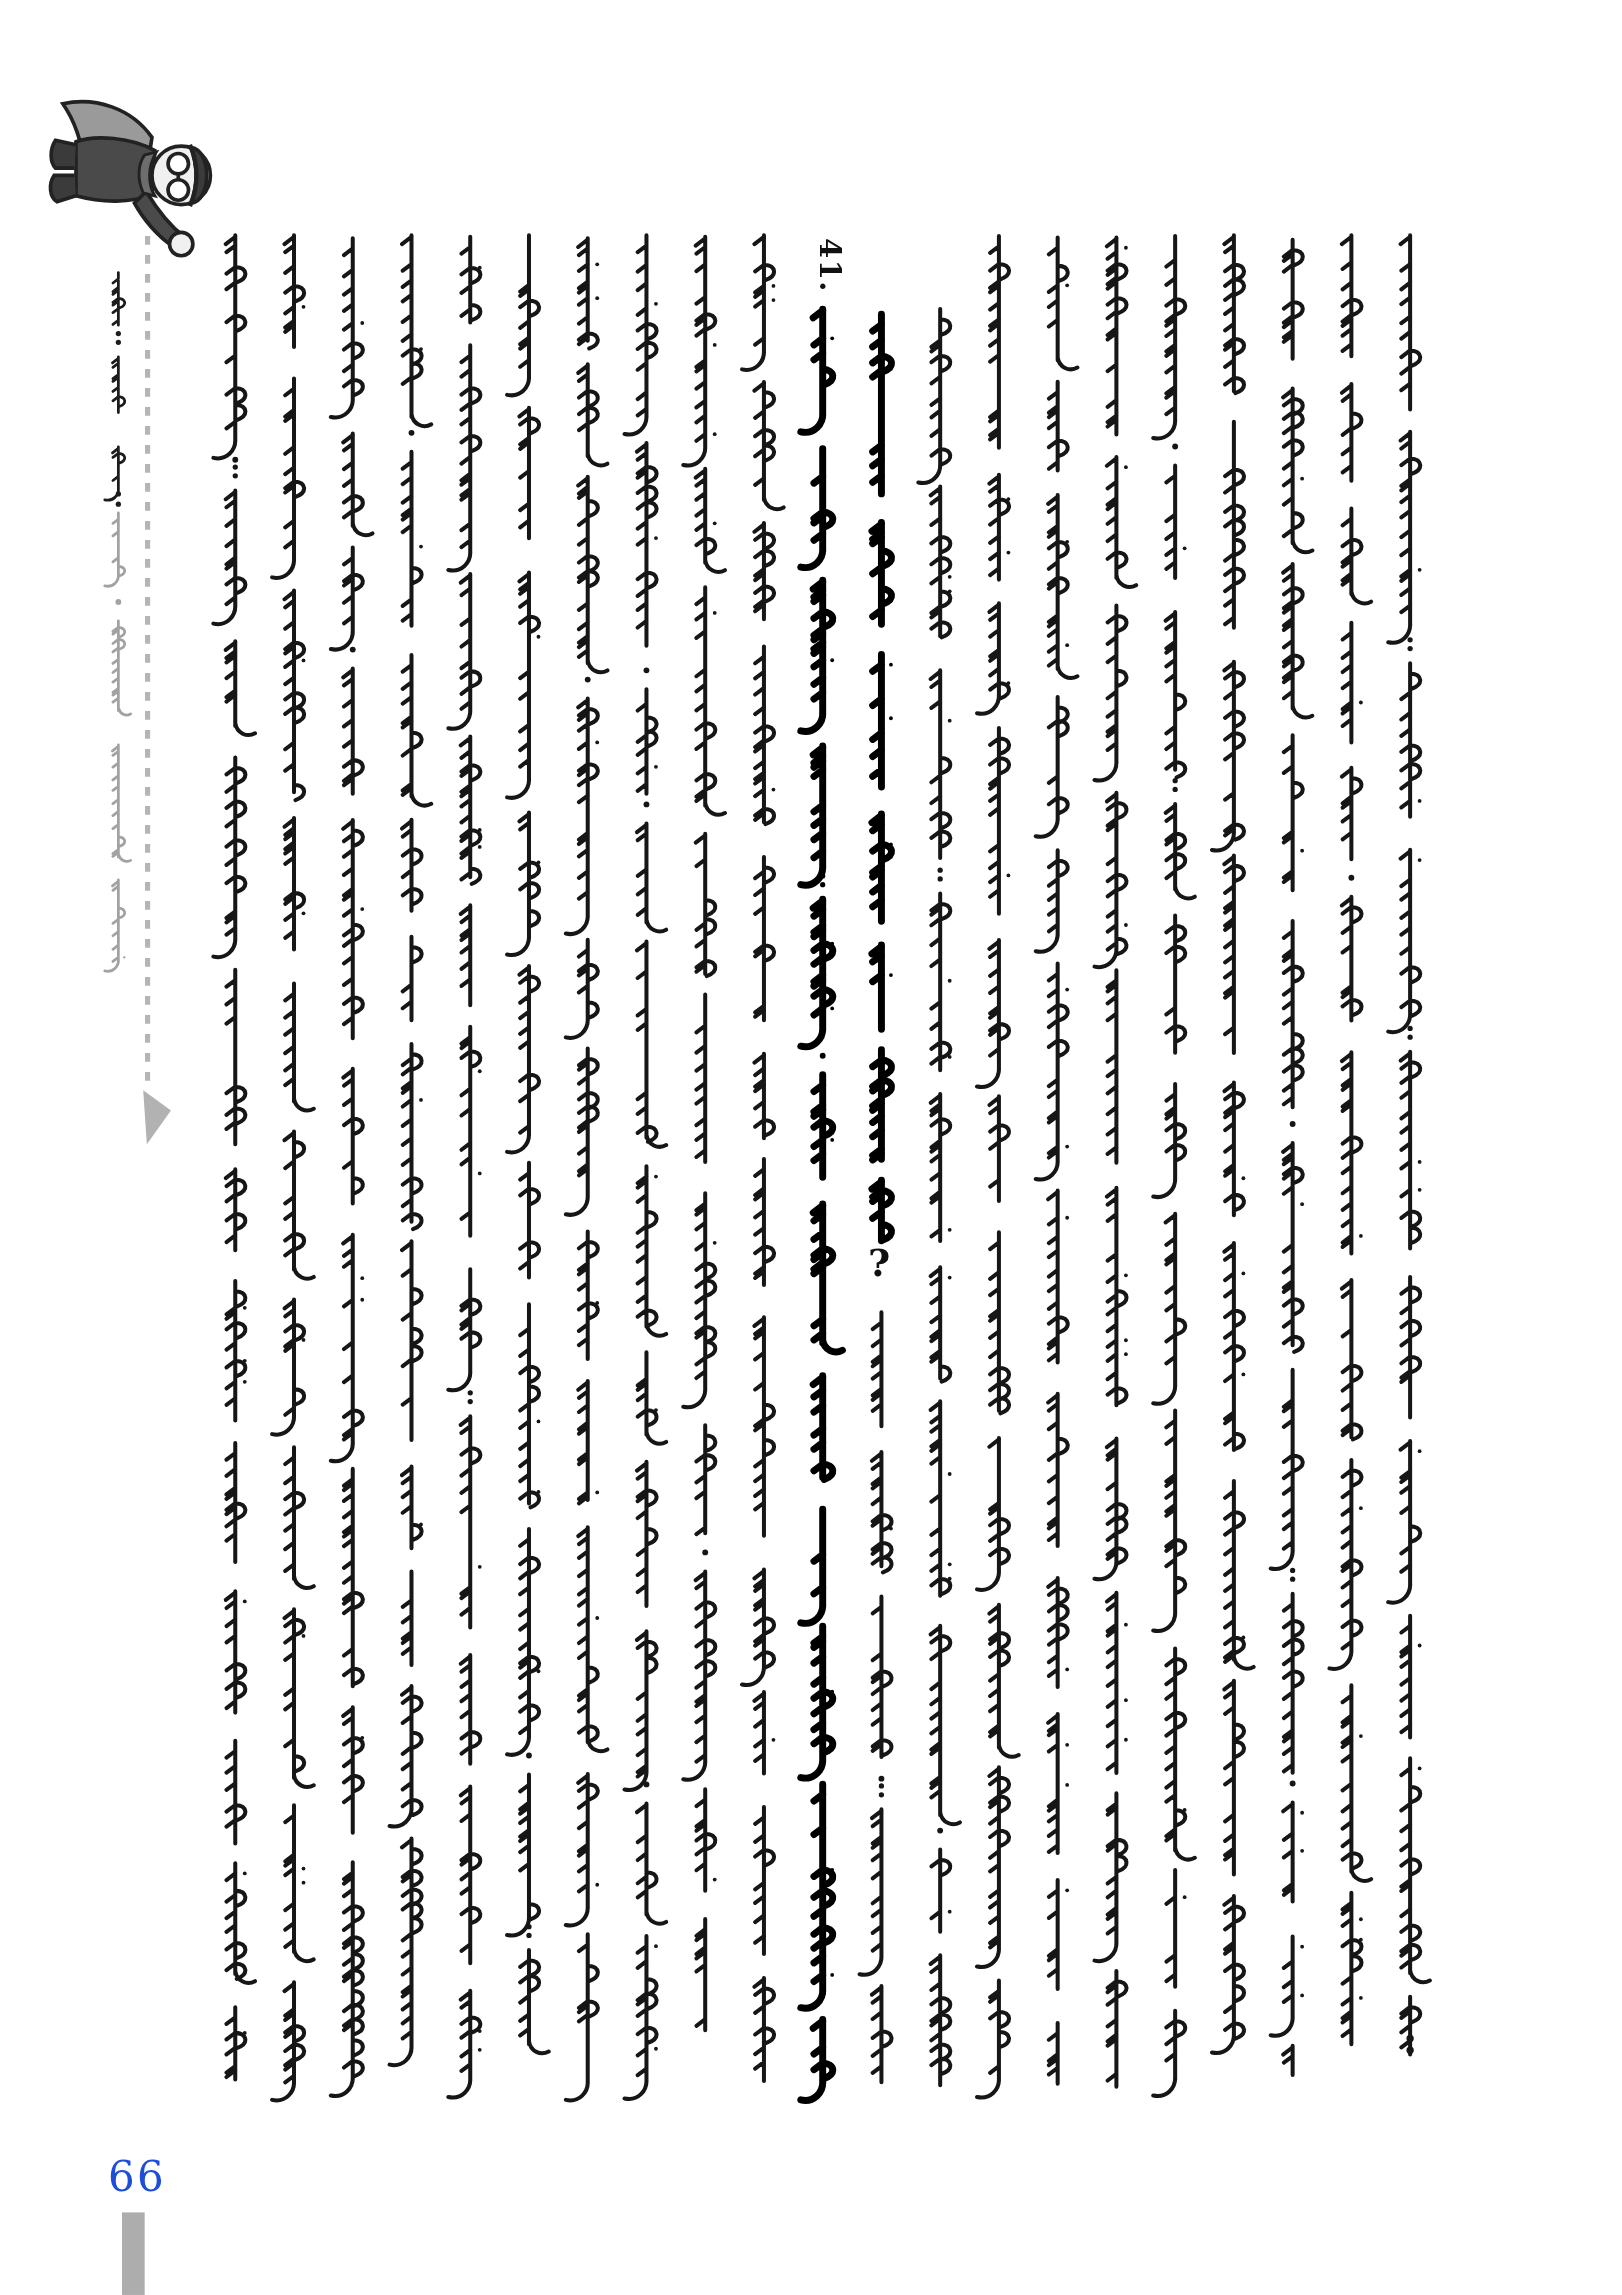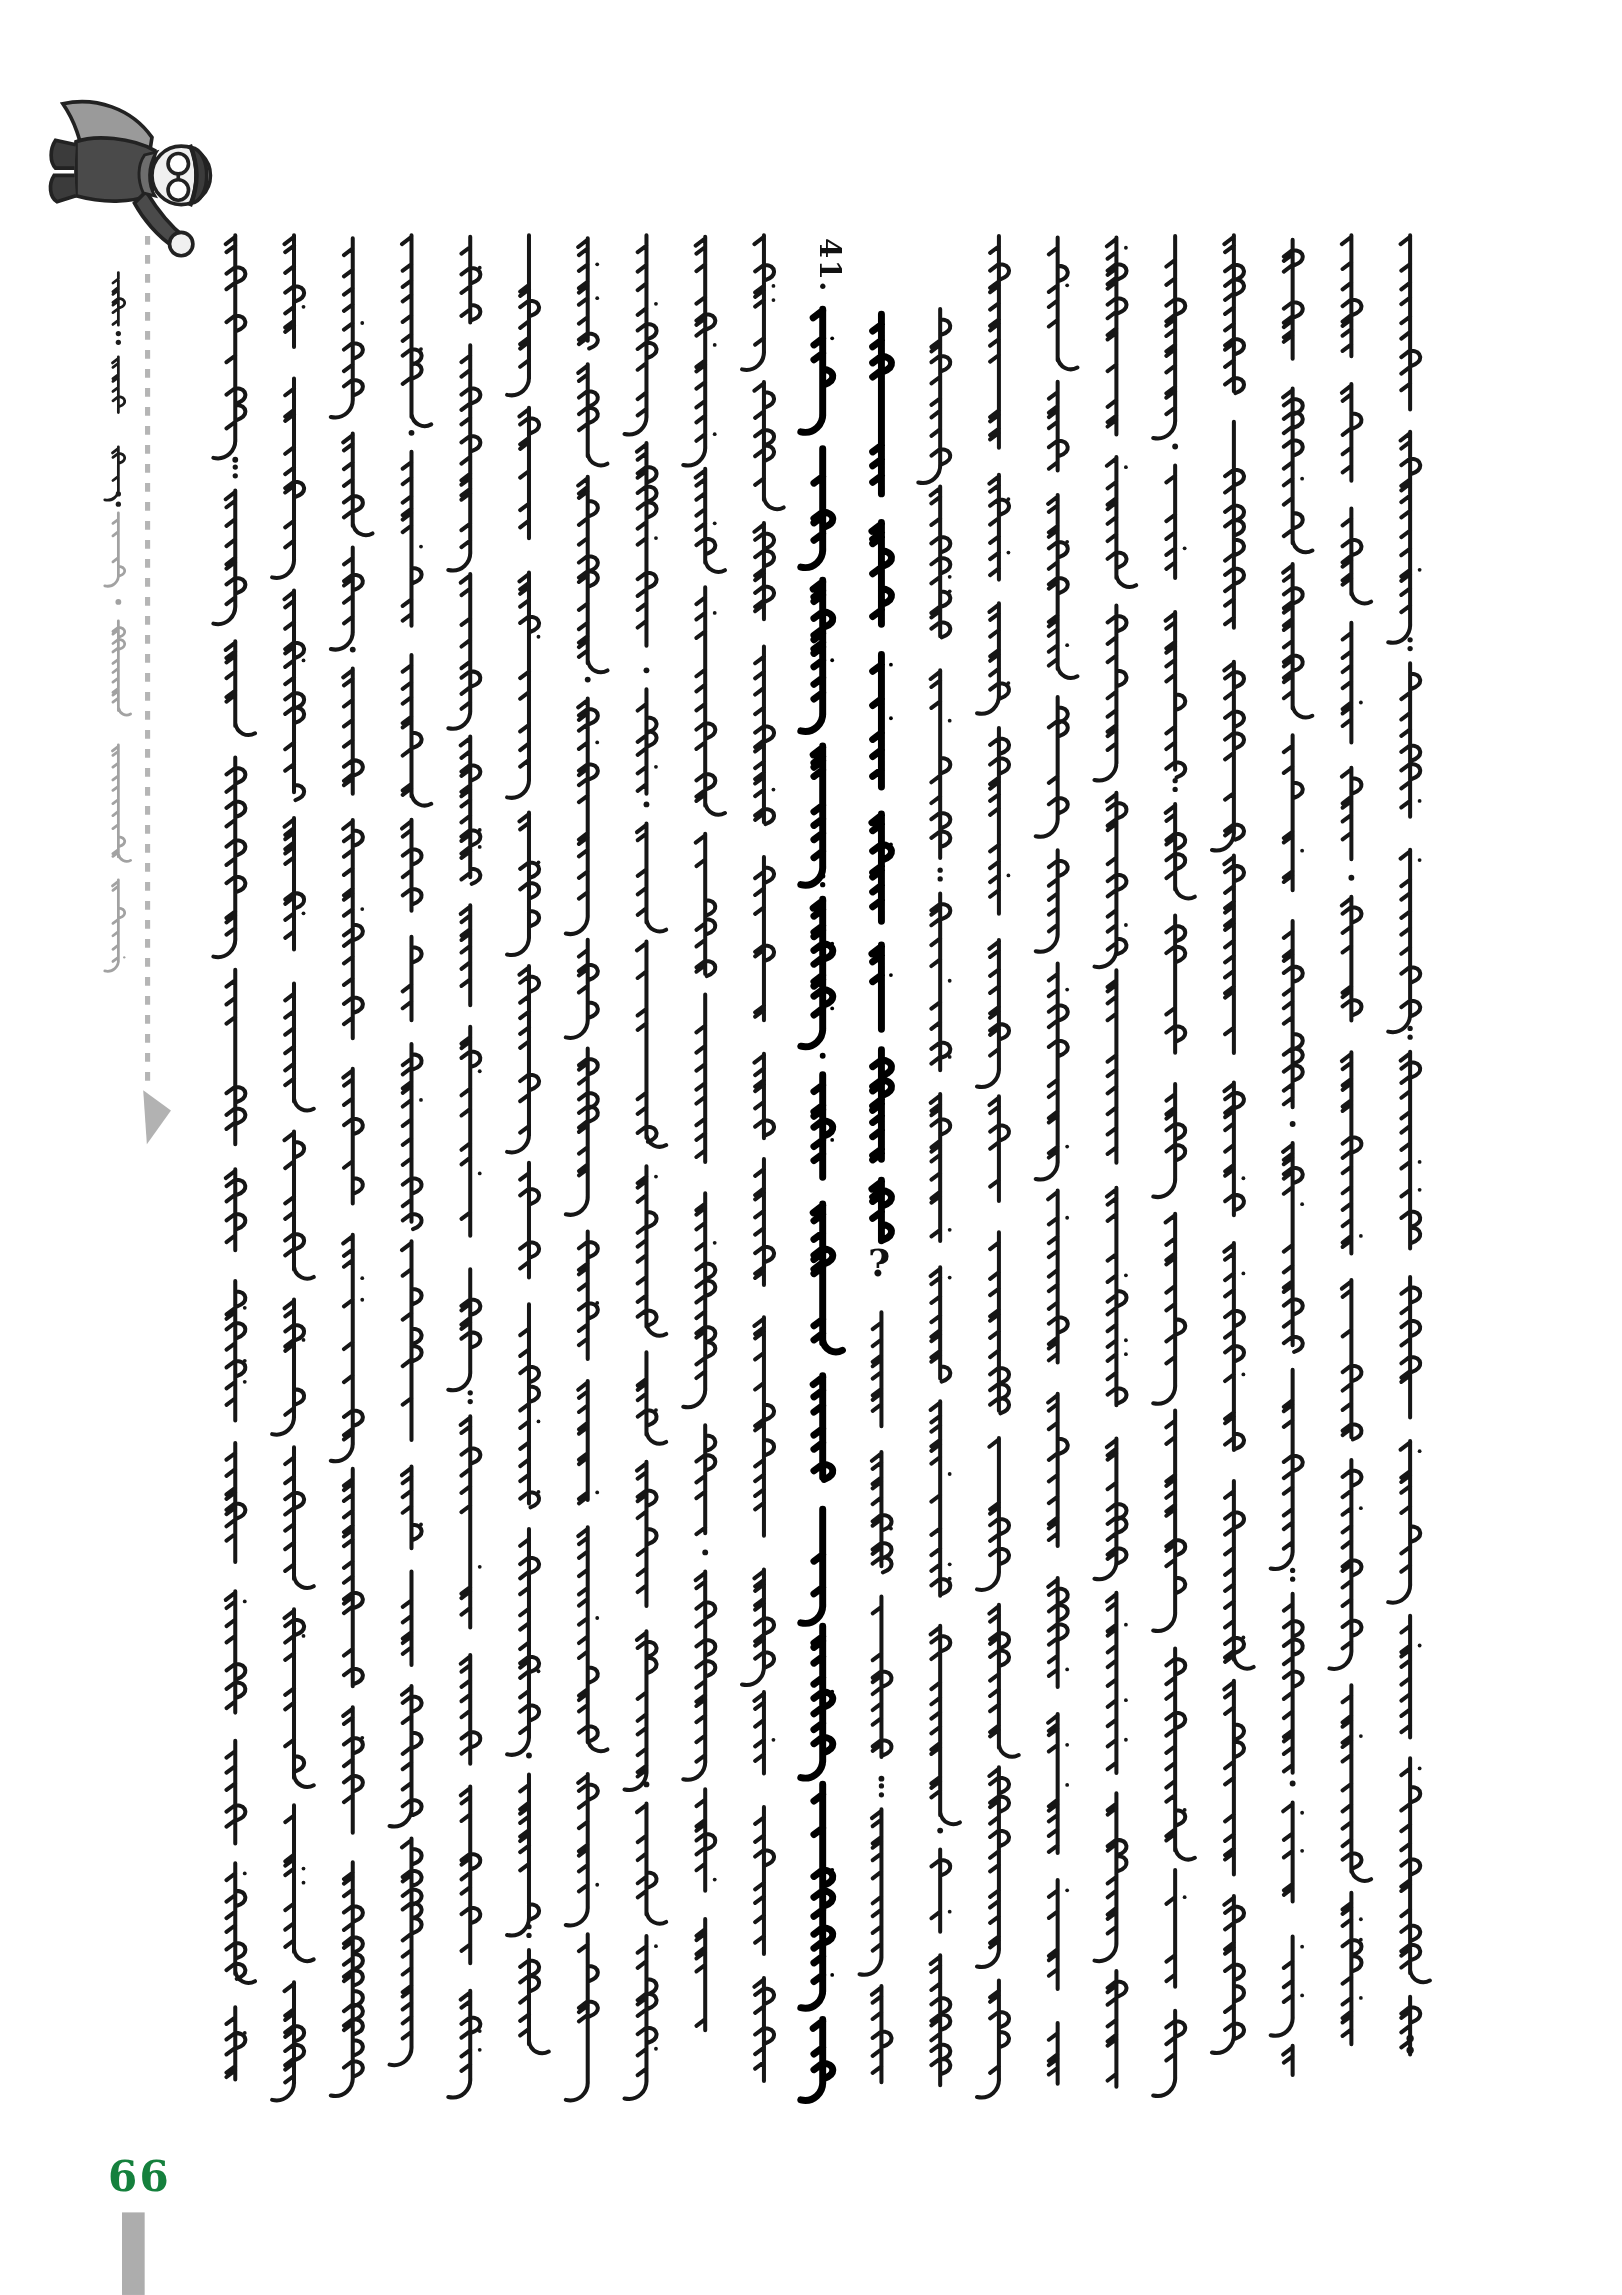--- a/index.html
+++ b/index.html
@@ -3,21 +3,21 @@
 <meta charset="utf-8">
 <style>
   html,body{margin:0;padding:0;background:#e9e9e9;}
   #page{position:relative;width:1622px;height:2295px;background:#ffffff;overflow:hidden;
         font-family:"DejaVu Serif", serif;}
   .abs{position:absolute;}
   #script-layer{position:absolute;left:0;top:0;}
   #section-number{transform:rotate(90deg);transform-origin:top left;
         font-size:29px;font-weight:700;color:#111;letter-spacing:1.5px;line-height:32px;}
   #question-mark{font-size:38px;font-weight:600;color:#101010;line-height:41px;}
-  #page-number{font-size:42px;color:#15803d;letter-spacing:2.2px;font-weight:bold;}
+  #page-number{font-size:42px;color:#1d4ed8;letter-spacing:2.2px;}
 </style>
 </head>
 <body>
 
 <div id="page">
 
   <svg id="script-layer" width="1622" height="2295" viewBox="0 0 2220 3141">
 
     <g transform="translate(300,128) rotate(90)">
 

